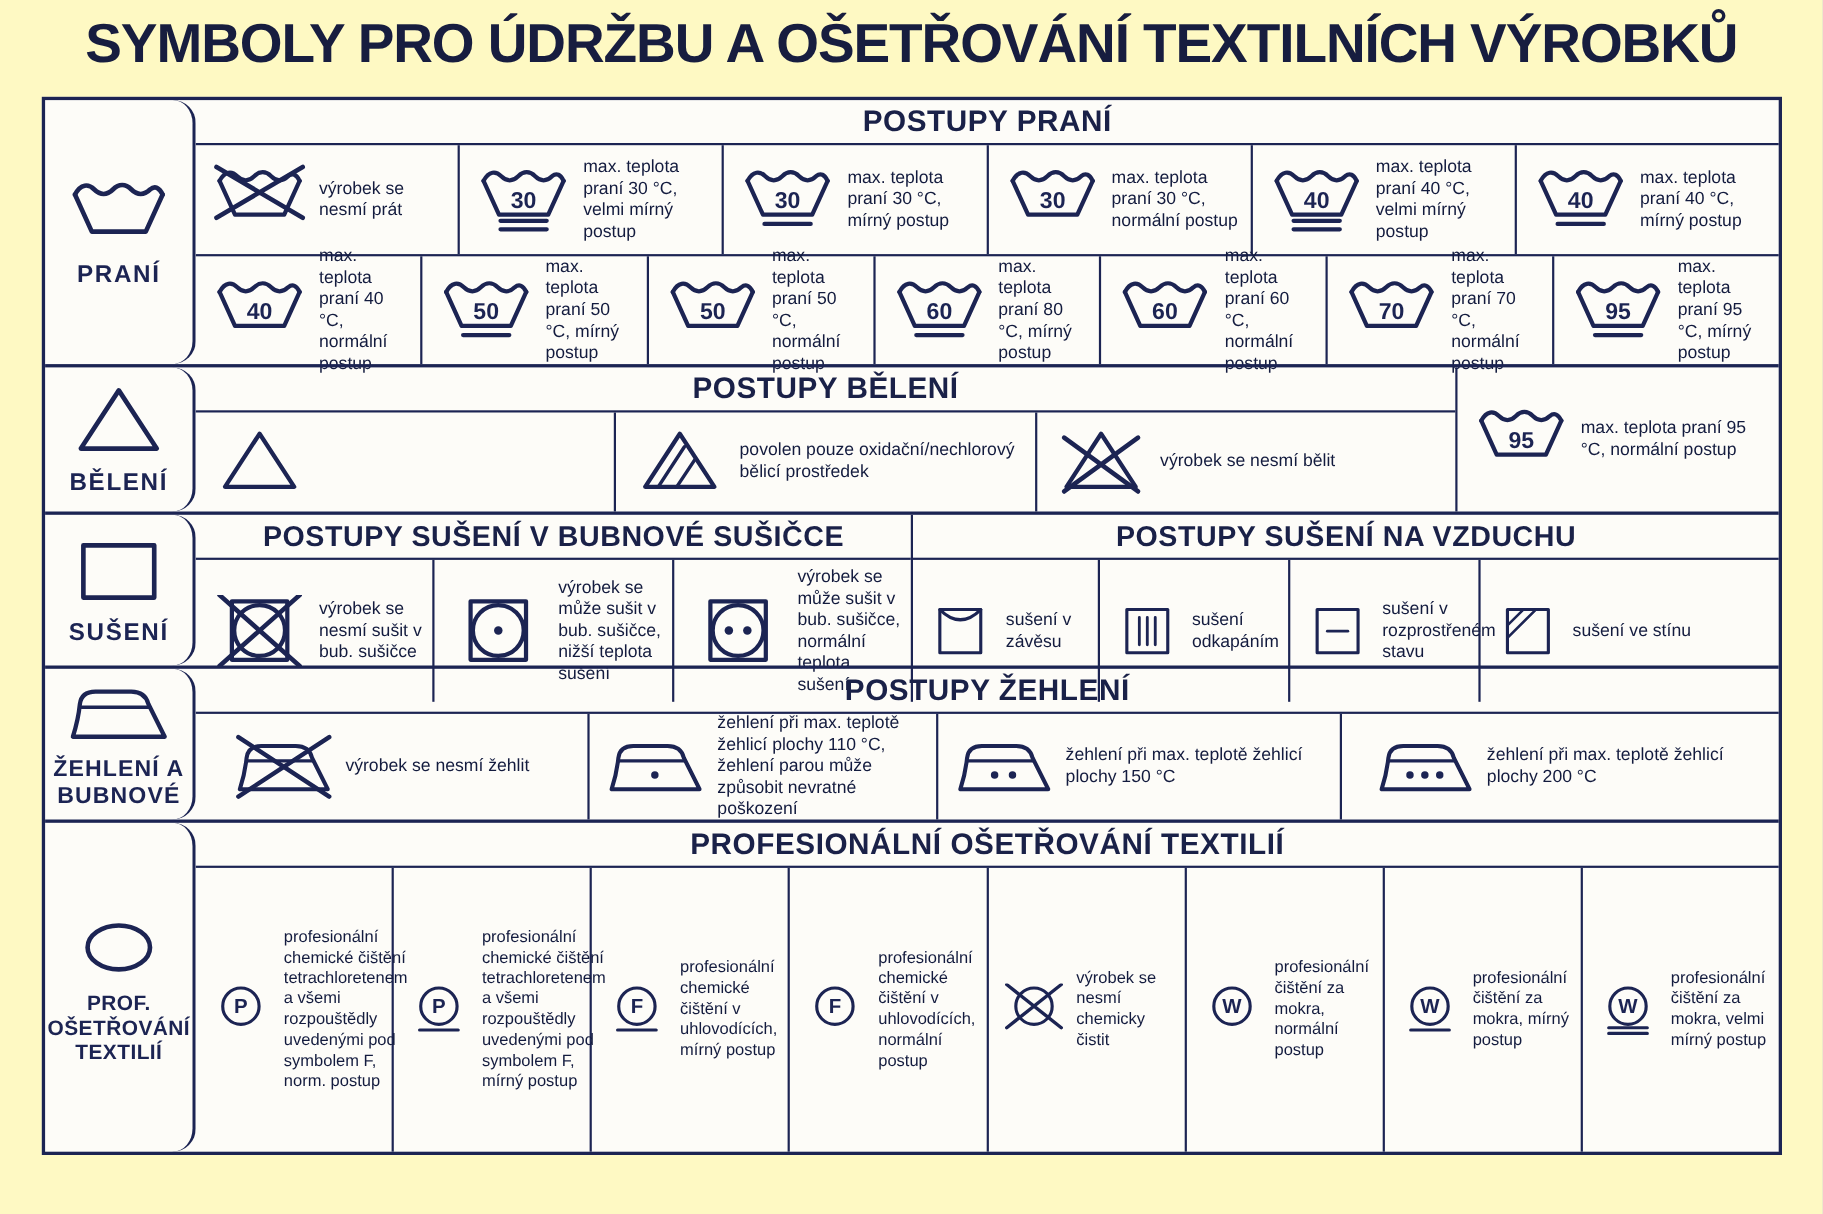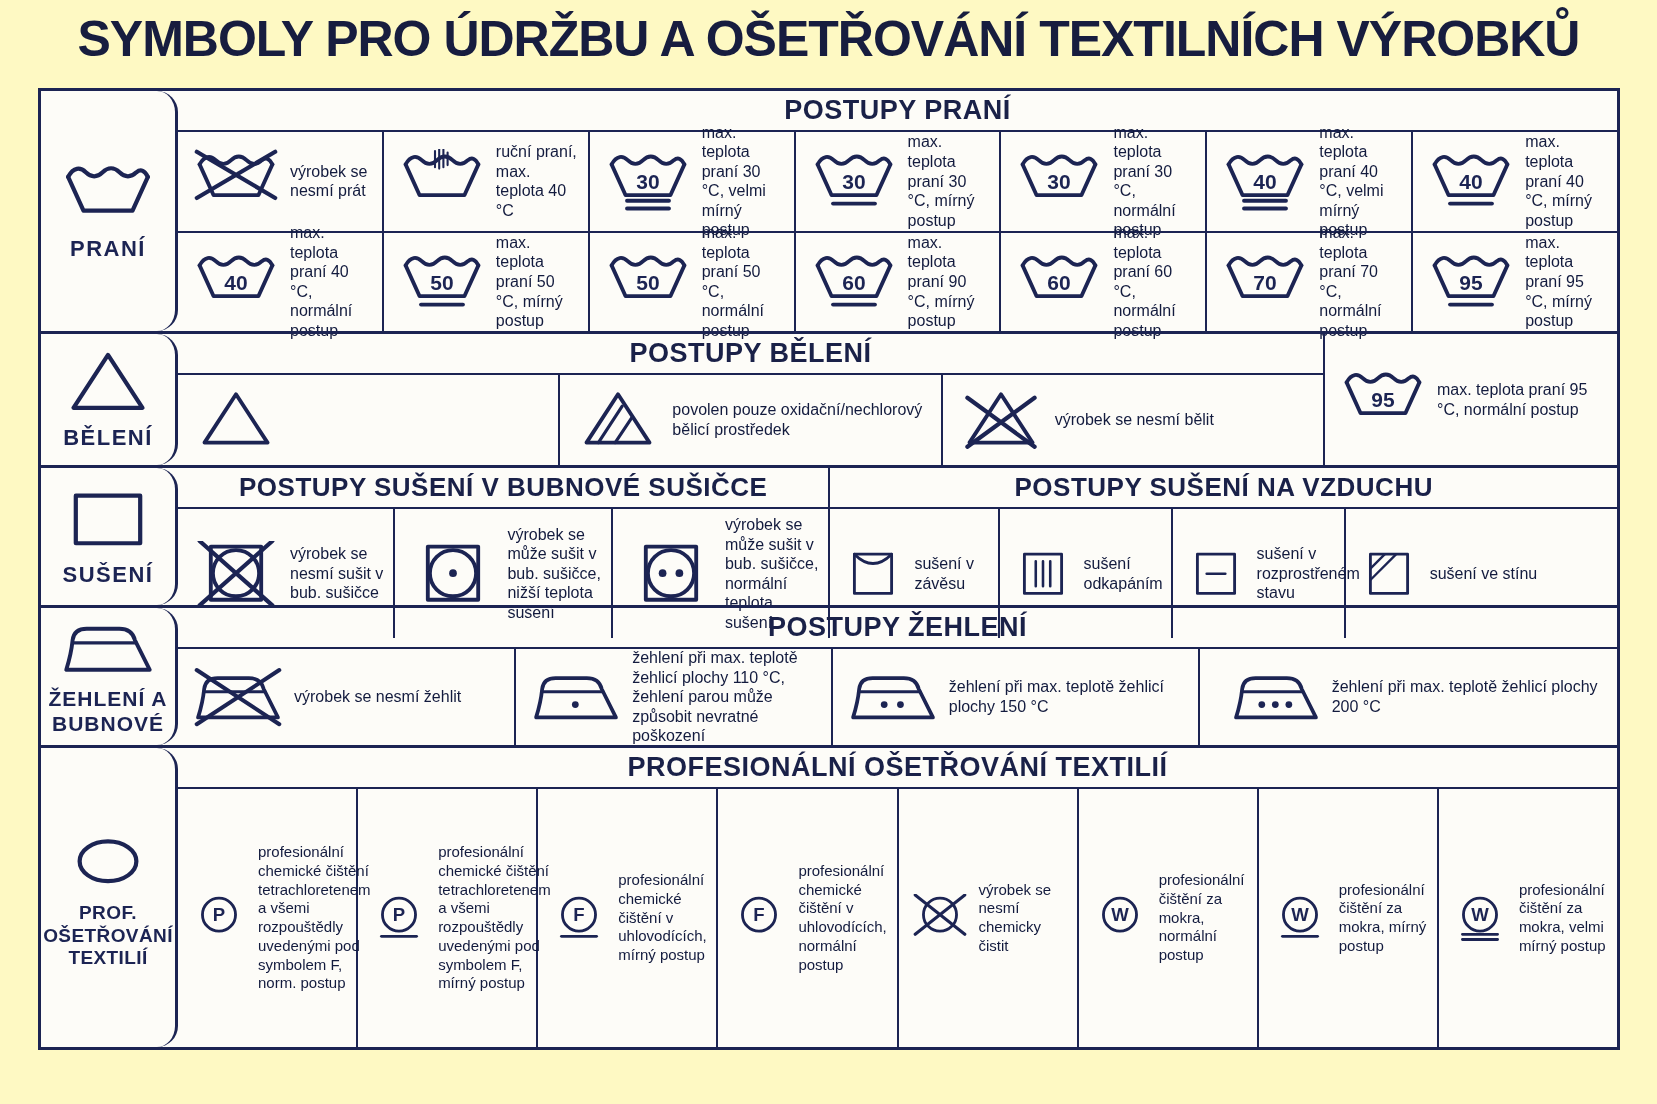--- a/index.html
+++ b/index.html
@@ -41,21 +41,21 @@
   .sub-air{flex:1;border-left:2.5px solid #1c2453;display:flex;flex-direction:column;box-sizing:border-box;min-width:0;}
   .sub-air .hdr{font-size:26px;}
   .sub-tumble .hdr{font-size:26px;}
   .sub-air .cell .ic{flex:0 0 62px;}
   .sub-air .cell{padding-left:12px;gap:10px;}
   .sub-air .cell:nth-child(1){flex:0 0 21.5%;}
   .sub-air .cell:nth-child(2){flex:0 0 22%;}
   .sub-air .cell:nth-child(3){flex:0 0 22%;}
   .sub-air .cell:nth-child(4){flex:1;}
   
-  .band-zehleni .cell:nth-child(1){flex:0 0 23.5%;}
+  .band-zehleni .cell:nth-child(1){flex:0 0 23.5%;margin-left:20px;}
   .band-zehleni .cell:nth-child(2){flex:0 0 22%;}
   .band-zehleni .cell:nth-child(3){flex:0 0 25.5%;}
   .band-zehleni .cell:nth-child(4){flex:1;padding-left:32px;}
   .band-zehleni .cell .ic{flex:0 0 88px;}
   
   .band-prof .cell{padding-left:10px;gap:8px;}
   .band-prof .cell .ic{flex:0 0 62px;}
   .band-prof .cell .txt{font-size:15px;line-height:1.25;}
   .side-prof .lbl{font-size:19px;letter-spacing:.4px;}
   .side-zeh .lbl{font-size:21px;letter-spacing:1px;}
@@ -90,30 +90,20 @@
                   <path d="M4,4 L116,70 M116,4 L4,70" stroke-width="6"></path>
                 </svg>
               </span>
               <span class="txt">výrobek se nesmí prát</span>
             </div>
             <div class="cell">
               <span class="ic">
                 <svg viewBox="0 0 120 92" fill="none" stroke="#1c2453" stroke-width="5.5" stroke-linecap="round" stroke-linejoin="round" xmlns="http://www.w3.org/2000/svg">
                   <path d="M8,22 C15,9 24,9 31,16 C38,23 46,23 53,16 C60,9 68,9 75,16 C82,23 90,23 97,16 C103,11 108,14 112,22"></path>
                   <path d="M8,22 L28,66 L92,66 L112,22"></path>
-                  <path d="M50,3 L50,26 M56,0 L56,28 M62,1 L62,26 M68,5 L68,23" stroke-width="3"></path>
-                </svg>
-              </span>
-              <span class="txt">ruční praní, max. teplota 40 °C</span>
-            </div>
-            <div class="cell">
-              <span class="ic">
-                <svg viewBox="0 0 120 92" fill="none" stroke="#1c2453" stroke-width="5.5" stroke-linecap="round" stroke-linejoin="round" xmlns="http://www.w3.org/2000/svg">
-                  <path d="M8,22 C15,9 24,9 31,16 C38,23 46,23 53,16 C60,9 68,9 75,16 C82,23 90,23 97,16 C103,11 108,14 112,22"></path>
-                  <path d="M8,22 L28,66 L92,66 L112,22"></path>
                   <text x="60" y="57" font-size="30" font-weight="bold" text-anchor="middle" fill="#1c2453" stroke="none" font-family="&quot;Liberation Sans&quot;,sans-serif">30</text>
                   <path d="M30,74 L90,74 M30,85 L90,85"></path>
                 </svg>
               </span>
               <span class="txt">max. teplota praní 30 °C, velmi mírný postup</span>
             </div>
             <div class="cell">
               <span class="ic">
                 <svg viewBox="0 0 120 92" fill="none" stroke="#1c2453" stroke-width="5.5" stroke-linecap="round" stroke-linejoin="round" xmlns="http://www.w3.org/2000/svg">
                   <path d="M8,22 C15,9 24,9 31,16 C38,23 46,23 53,16 C60,9 68,9 75,16 C82,23 90,23 97,16 C103,11 108,14 112,22"></path>
@@ -191,21 +181,21 @@
             </div>
             <div class="cell">
               <span class="ic">
                 <svg viewBox="0 0 120 92" fill="none" stroke="#1c2453" stroke-width="5.5" stroke-linecap="round" stroke-linejoin="round" xmlns="http://www.w3.org/2000/svg">
                   <path d="M8,22 C15,9 24,9 31,16 C38,23 46,23 53,16 C60,9 68,9 75,16 C82,23 90,23 97,16 C103,11 108,14 112,22"></path>
                   <path d="M8,22 L28,66 L92,66 L112,22"></path>
                   <text x="60" y="57" font-size="30" font-weight="bold" text-anchor="middle" fill="#1c2453" stroke="none" font-family="&quot;Liberation Sans&quot;,sans-serif">60</text>
                   <path d="M30,78 L90,78"></path>
                 </svg>
               </span>
-              <span class="txt">max. teplota praní 90 °C, mírný postup</span>
+              <span class="txt">max. teplota praní 80 °C, mírný postup</span>
             </div>
             <div class="cell">
               <span class="ic">
                 <svg viewBox="0 0 120 92" fill="none" stroke="#1c2453" stroke-width="5.5" stroke-linecap="round" stroke-linejoin="round" xmlns="http://www.w3.org/2000/svg">
                   <path d="M8,22 C15,9 24,9 31,16 C38,23 46,23 53,16 C60,9 68,9 75,16 C82,23 90,23 97,16 C103,11 108,14 112,22"></path>
                   <path d="M8,22 L28,66 L92,66 L112,22"></path>
                   <text x="60" y="57" font-size="30" font-weight="bold" text-anchor="middle" fill="#1c2453" stroke="none" font-family="&quot;Liberation Sans&quot;,sans-serif">60</text>
                 </svg>
               </span>
               <span class="txt">max. teplota praní 60 °C, normální postup</span>

